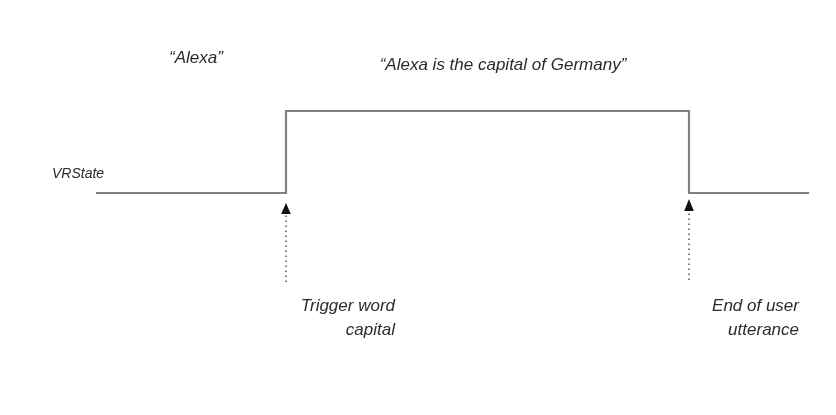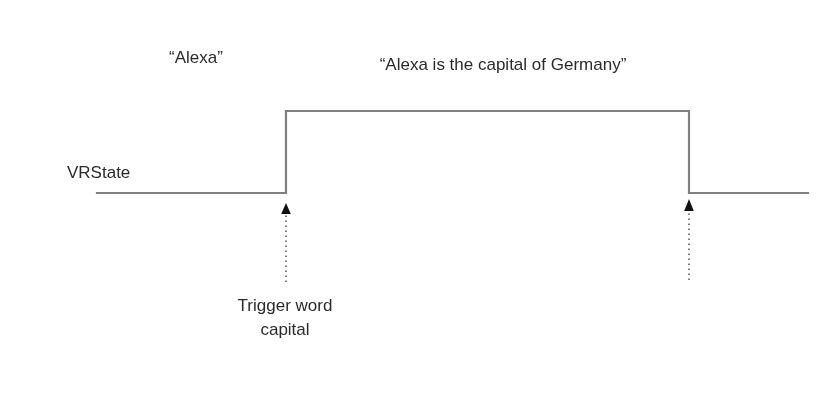--- a/index.html
+++ b/index.html
@@ -7,20 +7,21 @@
     padding: 0;
     background: #ffffff;
   }
   #canvas {
     position: relative;
     width: 836px;
     height: 415px;
     background: #ffffff;
     overflow: hidden;
     font-family: "Liberation Sans", sans-serif;
+    font-style: italic;
   }
   .diagram-svg {
     position: absolute;
     left: 0;
     top: 0;
     width: 836px;
     height: 415px;
   }
   .lbl {
     position: absolute;
@@ -29,26 +30,26 @@
     font-size: 17px;
     line-height: 24px;
     white-space: nowrap;
   }
   .lbl-center {
     transform: translateX(-50%);
     text-align: center;
   }
   .lbl-multiline {
     white-space: normal;
-    text-align: center;
+    text-align: right;
     width: 220px;
   }
   #utterance-label-wake { left: 196px; top: 46px; }
   #utterance-label-query { left: 503px; top: 53px; }
-  #signal-name-label { left: 52px; top: 161px; font-size: 17px; margin-left: 15px; }
+  #signal-name-label { left: 52px; top: 161px; font-size: 14px; }
   #event-label-trigger { left: 285px; top: 294px; }
   #event-label-end { left: 689px; top: 294px; }
 </style>
 </head>
 <body>
 
 <div id="canvas">
 
   <svg class="diagram-svg" viewBox="0 0 836 415" xmlns="http://www.w3.org/2000/svg">
 
@@ -66,15 +67,17 @@
   <div class="lbl lbl-center" id="utterance-label-query">“Alexa is the capital of Germany”</div>
 
   <div class="lbl" id="signal-name-label">VRState</div>
 
   <div class="lbl lbl-center lbl-multiline" id="event-label-trigger">
     <div>Trigger word</div>
     <div>capital</div>
   </div>
 
   <div class="lbl lbl-center lbl-multiline" id="event-label-end">
+    <div>End of user</div>
+    <div>utterance</div>
   </div>
 
 </div>
 
 </body></html>

